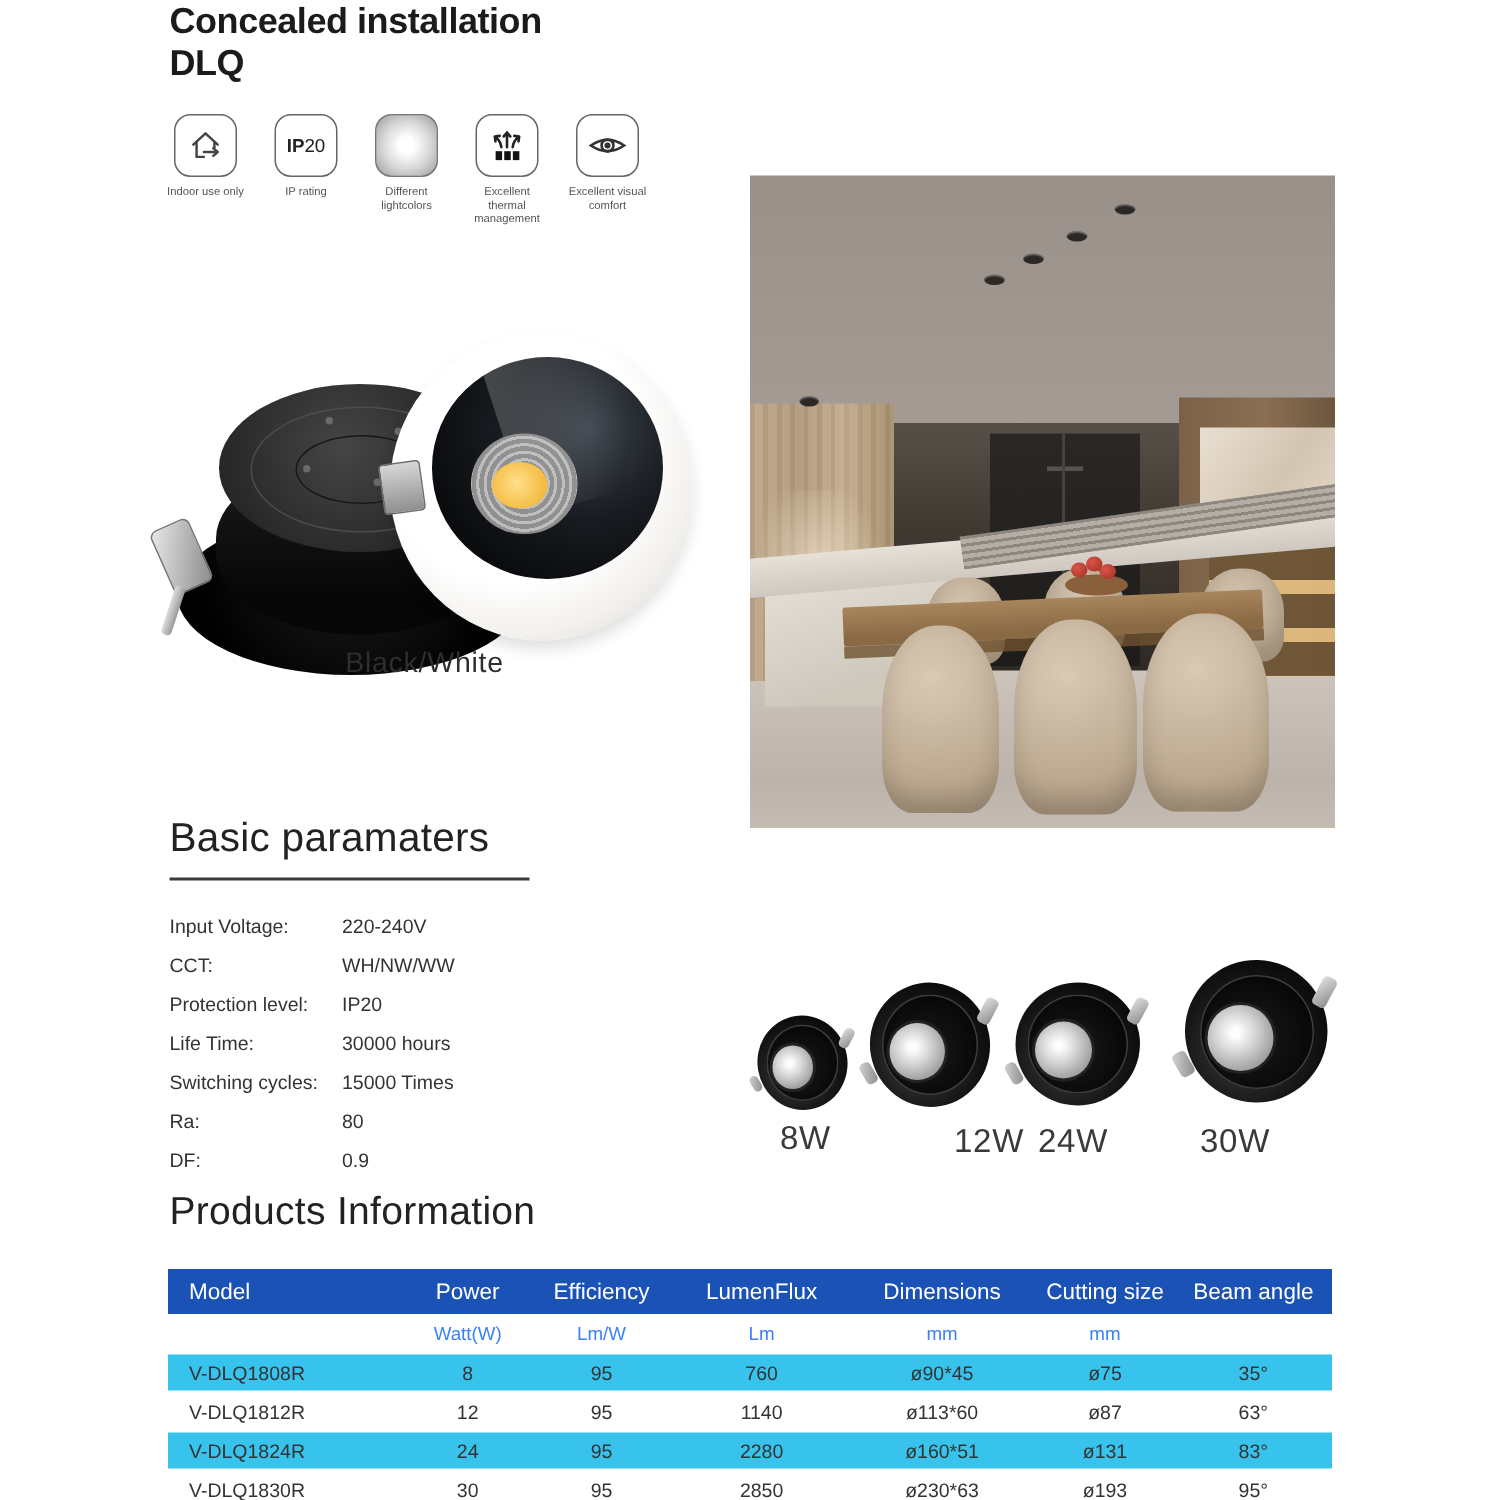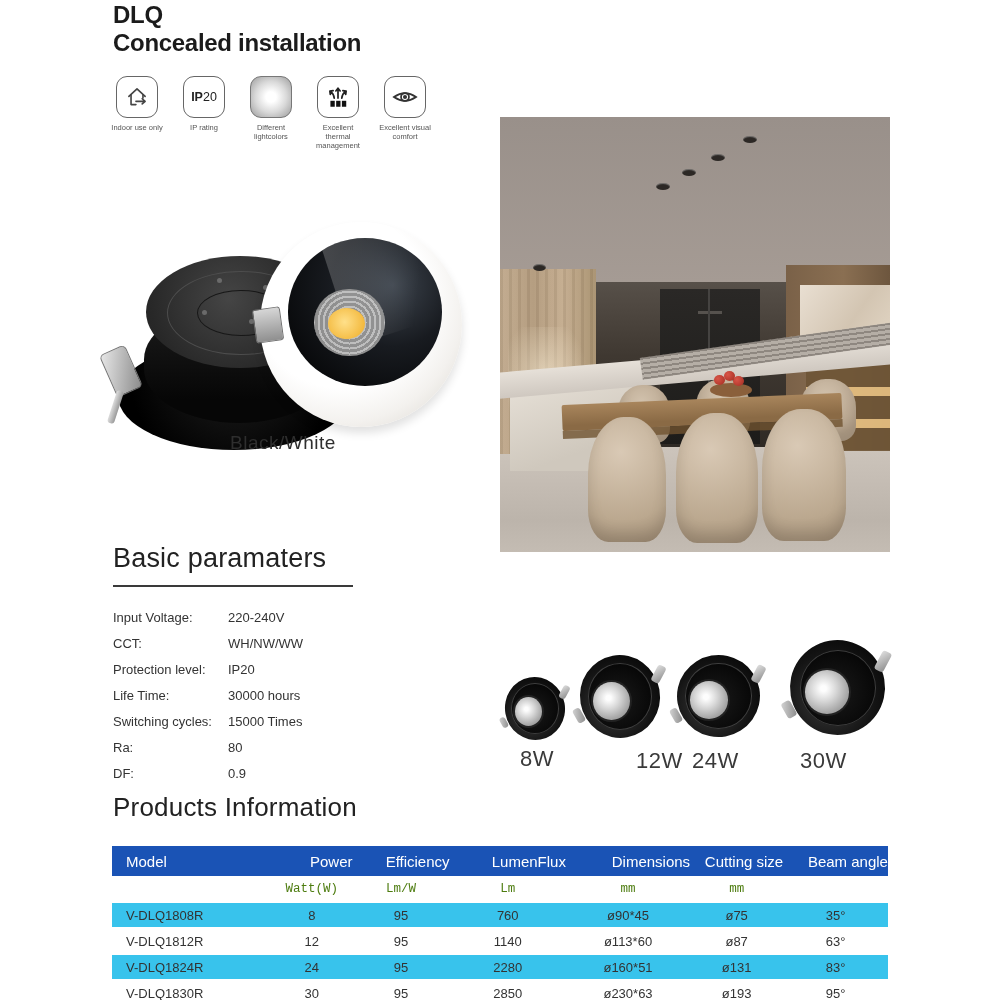--- a/index.html
+++ b/index.html
@@ -79,37 +79,37 @@
   .spot .lens{position:absolute;left:16%;top:32%;width:46%;height:46%;border-radius:50%;background:radial-gradient(circle at 42% 42%,#fdfdfd 8%,#d8d8d8 35%,#8d8d8d 85%);box-shadow:0 0 0 2px #222;}
   .spot .clipR{position:absolute;right:-4%;top:12%;width:11%;height:22%;background:linear-gradient(120deg,#e0e0e0,#8d8d8d);transform:rotate(28deg);border-radius:3px;}
   .spot .clipB{position:absolute;left:-6%;bottom:18%;width:10%;height:18%;background:linear-gradient(120deg,#d5d5d5,#8a8a8a);transform:rotate(-30deg);border-radius:3px;}
   .wlabel{position:absolute;font-size:22px;color:#3a3a3a;letter-spacing:0.5px;}
 
   
   .h2.products{top:792px;font-size:26px;}
   .ptable{position:absolute;left:112px;top:846px;width:776px;font-size:13px;}
   .trow{display:grid;grid-template-columns:20.5% 10.5% 12.5% 15% 16% 12% 13.5%;align-items:center;}
   .thead{background:#1a53b5;color:#fff;height:30px;font-size:15px;}
-  .thead .c{text-align:right;}
+  .thead .c{text-align:center;}
   .thead .c.model{text-align:left;padding-left:14px;}
-  .tunits{height:25px;color:#4d7c0f;font-size:12.5px;font-family:Liberation Mono, monospace;}
+  .tunits{height:25px;color:#3b82f6;font-size:12.5px;}
   .tunits .c{text-align:center;}
   .tdata{height:24px;margin-top:2px;color:#333;}
   .tdata .c{text-align:center;}
   .tdata .c.model{text-align:left;padding-left:14px;}
   .tdata.cyan{background:#38c3ec;}
 </style>
 </head>
 <body>
 
 <div class="page">
 
   <div class="title">
+    <div>Concealed installation</div>
     <div>DLQ</div>
-    <div>Concealed installation</div>
   </div>
 
   <div class="features">
     <div class="feature">
       <div class="fbox">
         <svg width="26" height="26" viewBox="0 0 24 24" fill="none" stroke="#444" stroke-width="1.5" stroke-linecap="round" stroke-linejoin="round">
           <path d="M4.5 11.5 L12 4.5 L19.5 11.5"></path>
           <path d="M6.5 10 V19 H11"></path>
           <path d="M17.5 10 V13"></path>
           <path d="M11 16 H19.5 M19.5 16 L16.8 13.6 M19.5 16 L16.8 18.4"></path>

